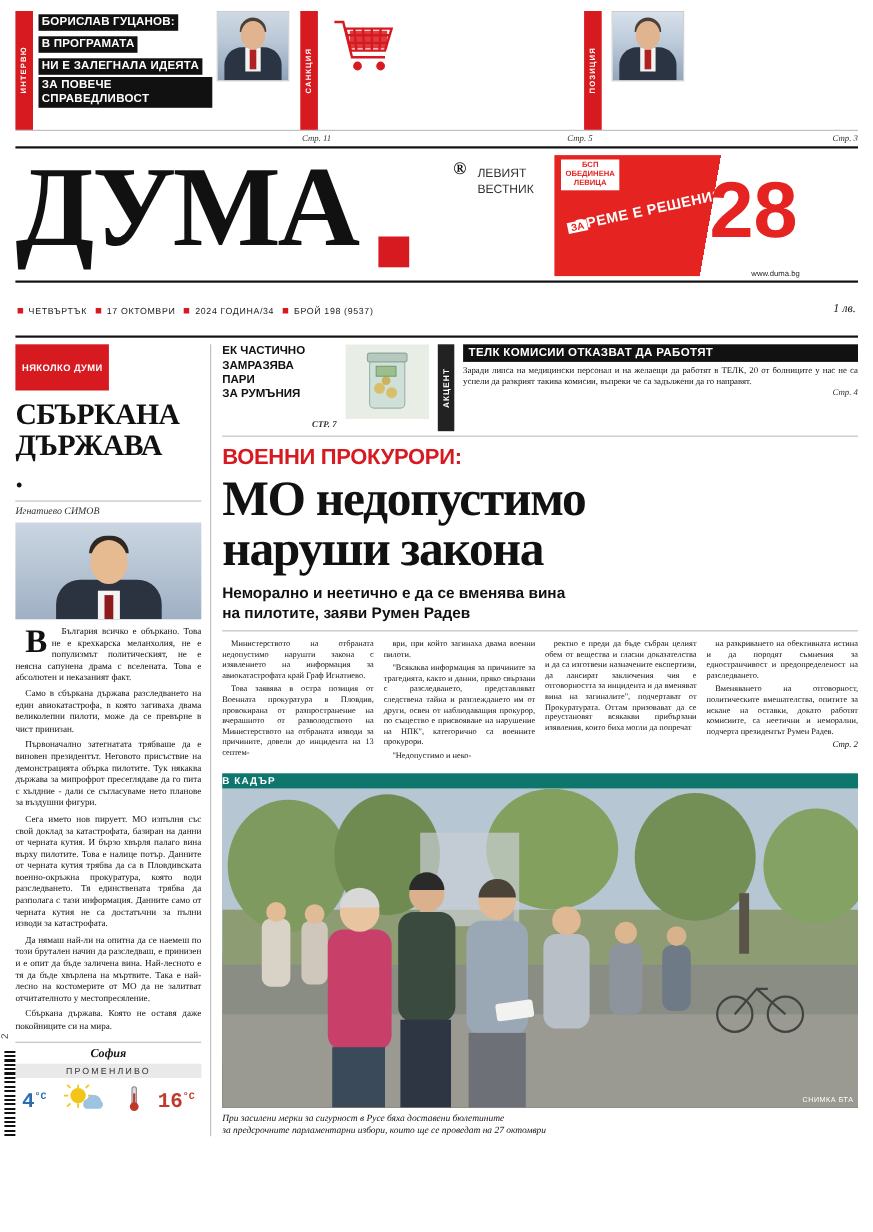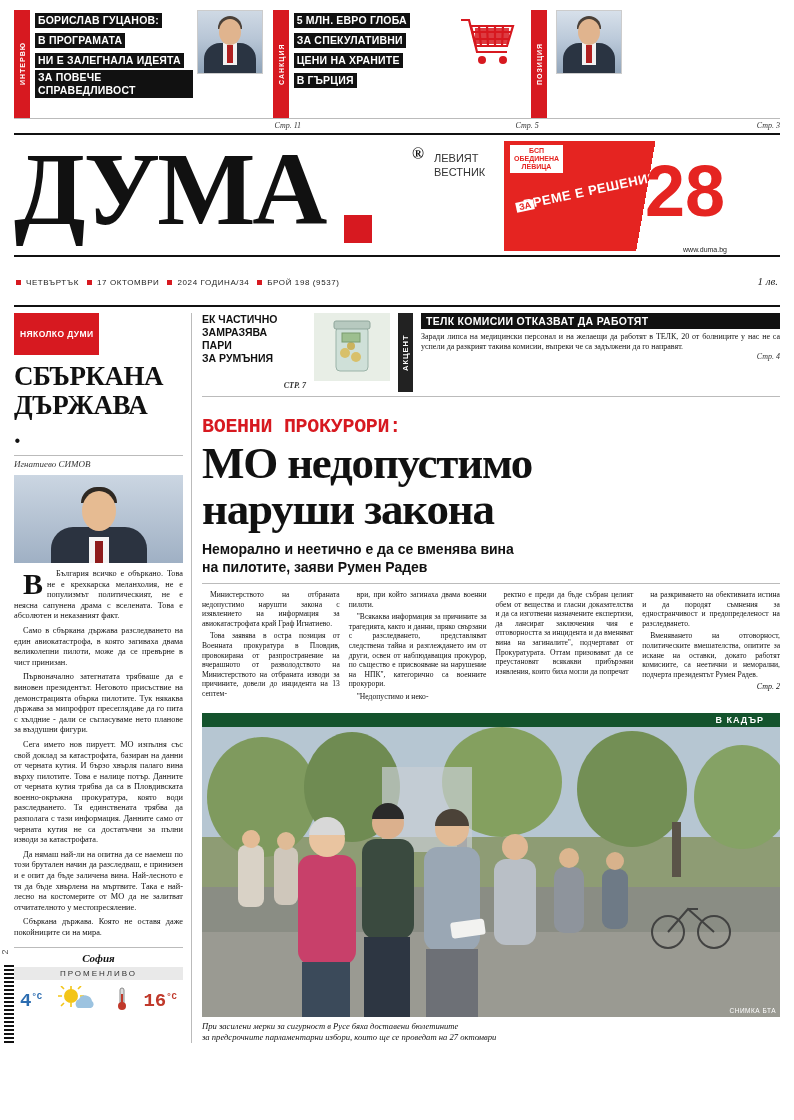--- a/index.html
+++ b/index.html
@@ -108,31 +108,31 @@
   
   .strip2 { display:flex; gap:8px; border-bottom:1px solid #bbb; padding-bottom:4px; }
   .s2-head { font-family:"Liberation Sans", sans-serif; font-weight:bold; font-size:10.5px; line-height:13px; text-transform:uppercase; width:104px; }
   .s2-jar { width:76px; height:68px; position:relative; }
   .s2-tag { width:15px; background:#222; color:#fff; writing-mode:vertical-rl; transform:rotate(180deg); font-family:"Liberation Sans",sans-serif; font-size:7.5px; font-weight:bold; letter-spacing:1px; display:flex; align-items:center; justify-content:center; }
   .s2-news { flex:1; }
   .s2-title { background:#111; color:#fff; font-family:"Liberation Sans", sans-serif; font-weight:bold; font-size:10.5px; padding:2px 5px; letter-spacing:0.3px; }
   .s2-body { font-family:"Liberation Serif", serif; font-size:8px; line-height:10.2px; text-align:justify; padding-top:3px; }
 
   
-  .main-kicker { color:#d71920; font-family:Liberation Mono, monospace; font-weight:bold; font-size:20px; letter-spacing:-0.3px; margin-top:18px; }
+  .main-kicker { color:#d71920; font-family:Liberation Sans, sans-serif; font-weight:bold; font-size:20px; letter-spacing:-0.3px; margin-top:8px; }
   .main-head { font-family:"Liberation Serif", serif; font-weight:bold; font-size:45px; line-height:46px; letter-spacing:-1.2px; margin:2px 0 8px; }
   .sub-head { font-family:"Liberation Sans", sans-serif; font-weight:bold; font-size:14px; line-height:18px; color:#111; border-bottom:1px solid #bbb; padding-bottom:7px; }
 
   .cols4 { display:flex; gap:9px; padding-top:6px; }
   .cols4 > div { flex:1; font-family:"Liberation Serif", serif; font-size:7.6px; line-height:9.6px; text-align:justify; }
   .cols4 p { margin:0 0 3px; text-indent:8px; }
   .cont { font-style:italic; font-size:8px; text-align:right; }
 
   
-  .kadr { background:#14532d; color:#fff; text-align:right; font-family:"Liberation Sans", sans-serif; font-weight:bold; font-size:9px; letter-spacing:1px; padding:2px 16px; margin-top:8px; }
+  .kadr { background:#0f766e; color:#fff; text-align:left; font-family:"Liberation Sans", sans-serif; font-weight:bold; font-size:9px; letter-spacing:1px; padding:2px 0; margin-top:8px; }
   .photo { height:290px; position:relative; overflow:hidden; background:linear-gradient(#b9c7d2 0%, #9fb0bd 38%, #7d8d7a 55%, #6e7f66 100%); }
   .ph-credit { position:absolute; right:4px; bottom:3px; font-family:"Liberation Sans",sans-serif; font-size:6.5px; color:#fff; letter-spacing:0.5px; }
   .caption { font-family:"Liberation Serif", serif; font-style:italic; font-size:8.6px; line-height:11px; padding-top:4px; }
 </style>
 </head>
 <body>
 
 <div class="page">
 
   <div class="teaser-strip">
@@ -154,26 +154,20 @@
               <div class="hair"></div>
               <div class="head"></div>
             </div>
         </div>
       </div>
     </div>
 
     <div class="teaser">
       <div class="tz-tag">САНКЦИЯ</div>
       <div class="tz-body">
-        <div class="tz-text">
-          <div class="tz-line">5 МЛН. ЕВРО ГЛОБА</div><br>
-          <div class="tz-line">ЗА СПЕКУЛАТИВНИ</div><br>
-          <div class="tz-line">ЦЕНИ НА ХРАНИТЕ</div><br>
-          <div class="tz-line">В ГЪРЦИЯ</div>
-        </div>
         <div class="cart">
           <svg width="66" height="64" viewBox="0 0 66 64">
             <g stroke="#d71920" stroke-width="2.2" fill="none">
               <path d="M6 10 L14 10 L22 42 L52 42"></path>
               <path d="M16 16 L58 16 L52 36 L21 36 Z"></path>
               <path d="M24 16 L26 36 M32 16 L33 36 M40 16 L40 36 M48 16 L47 36"></path>
               <path d="M17 22 L56 22 M19 29 L54 29"></path>
             </g>
             <circle cx="27" cy="50" r="4" fill="#d71920"></circle>
             <circle cx="48" cy="50" r="4" fill="#d71920"></circle>

